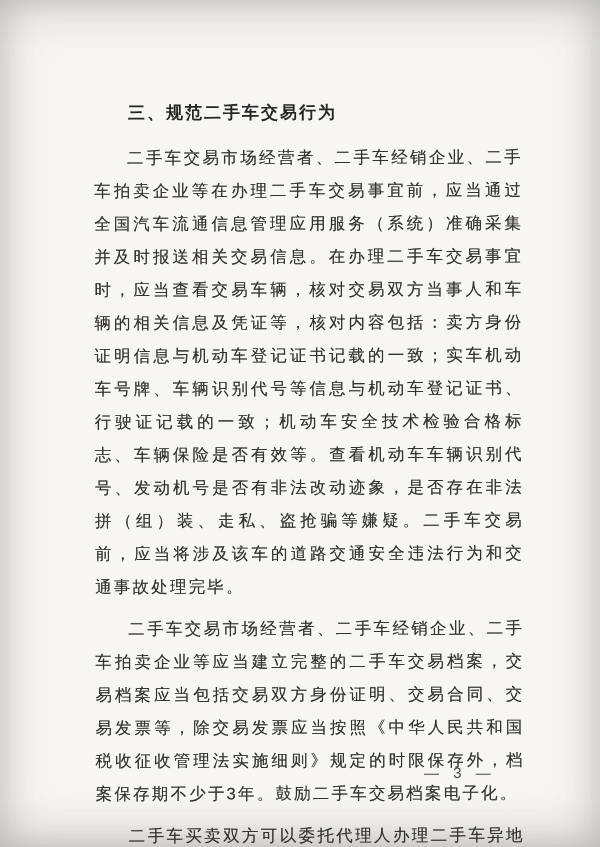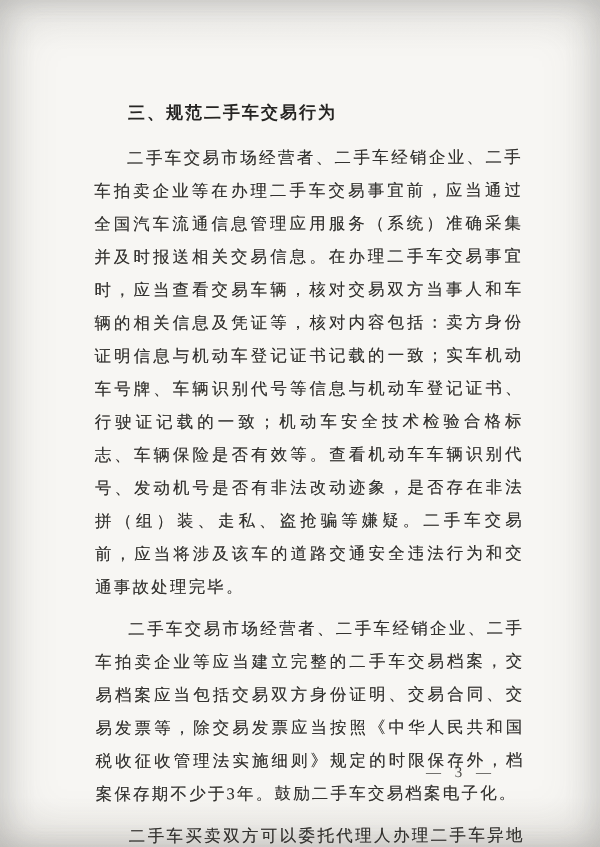--- a/index.html
+++ b/index.html
@@ -14,21 +14,21 @@
   .scan-page {
     position: relative;
     width: 600px;
     height: 847px;
     background: linear-gradient(180deg, #efeeeb 0%, #f7f6f3 6%, #f7f6f3 94%, #eceae6 100%);
     box-shadow:
       inset 0 0 55px rgba(90, 90, 88, 0.22),
       inset 12px 0 25px rgba(120, 120, 118, 0.14),
       inset -12px 0 25px rgba(120, 120, 118, 0.14);
     box-sizing: border-box;
-    font-family: Liberation Serif, serif;
+    font-family: Liberation Sans, sans-serif;
     color: #2d2c2a;
   }
 
   .content {
     position: absolute;
     top: 96px;
     left: 95px;
     right: 76px;
     transform: rotate(-0.15deg);
   }

